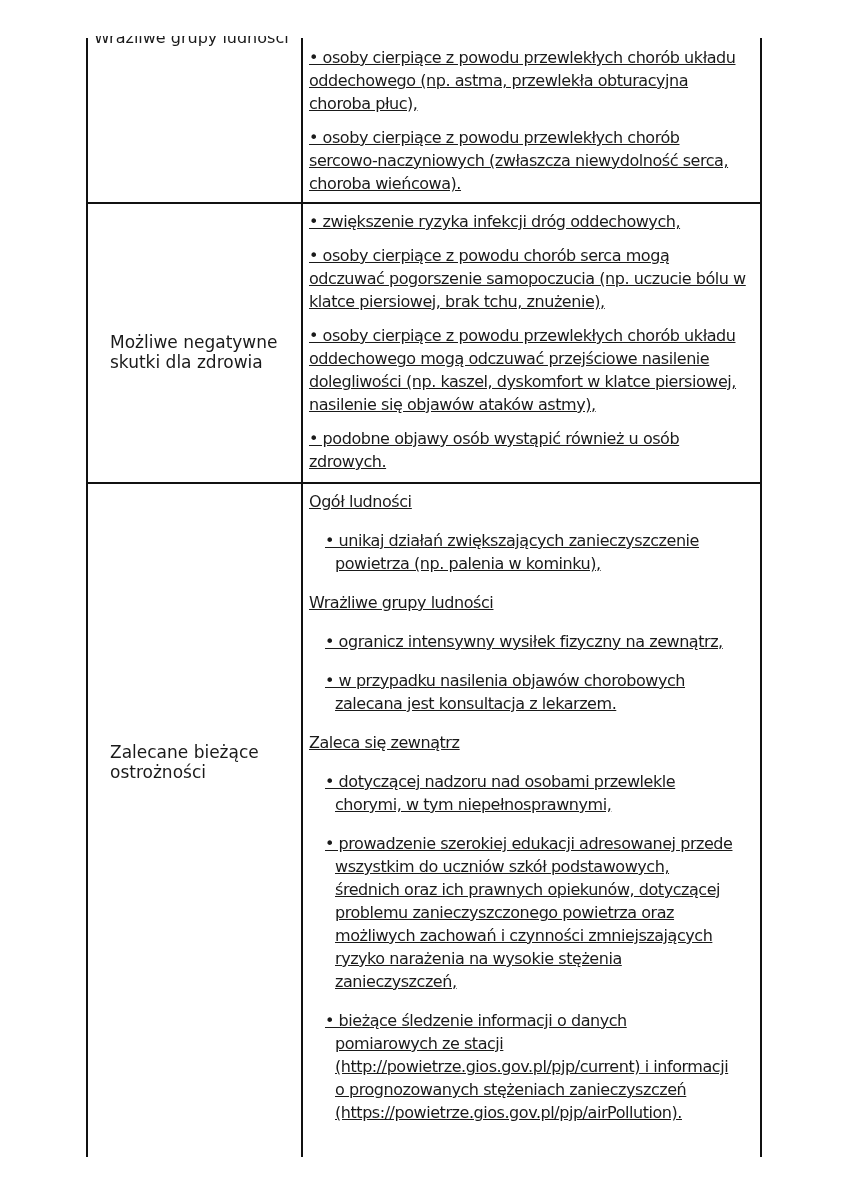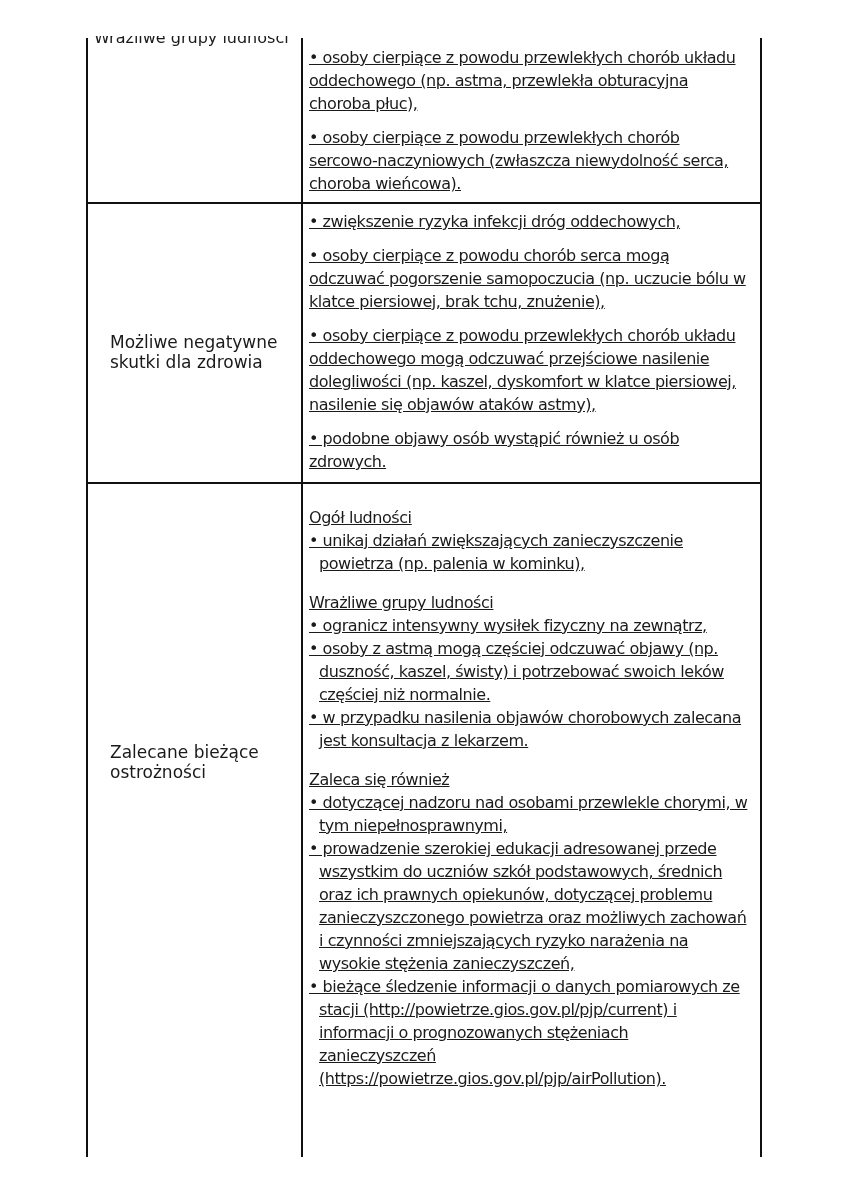--- a/index.html
+++ b/index.html
@@ -5,22 +5,22 @@
   html, body { margin: 0; padding: 0; background: #ffffff; }
   body { width: 848px; height: 1200px; position: relative; overflow: hidden;
          font-family: "DejaVu Sans", "Liberation Sans", sans-serif; color: #1a1a1a; }
   .table { position: absolute; left: 86px; top: 0; width: 676px; height: 1157px; }
   .vline { position: absolute; top: 38px; width: 2px; background: #111; }
   .hline { position: absolute; left: 0; height: 2px; background: #111; }
   .cell-label { position: absolute; left: 8px; width: 200px; font-size: 17px; line-height: 20px; margin-left: 16px; }
   .cell-content { position: absolute; left: 223px; width: 440px; font-size: 16px; line-height: 23px; letter-spacing: -0.45px; text-decoration: underline; }
   .para { margin: 0; }
   .gap { margin-top: 11px; }
-  .sub-heading { text-decoration: underline; margin-top: 16px; }
-  .li { padding-left: 10px; text-indent: -10px; margin: 0; }
+  .sub-heading { text-decoration: underline; }
+  .li { padding-left: 10px; text-indent: -10px; margin: 16px; }
   .clipped-label { position: absolute; left: 8px; top: 26px; font-size: 16px; line-height: 24px;
                    clip-path: inset(10px 0 0 0); }
 </style>
 </head>
 <body>
 
 <div class="table">
 
   <div class="vline" style="left:0; height:1119px;"></div>
   <div class="vline" style="left:215px; height:1119px;"></div>
@@ -43,22 +43,21 @@
     <p class="para gap">• podobne objawy osób wystąpić również u osób zdrowych.</p>
   </div>
 
   <div class="cell-label" style="top:742px; width:150px;">Zalecane bieżące ostrożności</div>
   <div class="cell-content" style="top:490px;">
     <p class="para sub-heading">Ogół ludności</p>
     <p class="li">• unikaj działań zwiększających zanieczyszczenie powietrza (np. palenia w kominku),</p>
 
     <p class="para sub-heading gap">Wrażliwe grupy ludności</p>
     <p class="li">• ogranicz intensywny wysiłek fizyczny na zewnątrz,</p>
-    <p class="li">• osoby z astmą mogą częściej odczuwać objawy (np. duszność, kaszel, świsty) i potrzebować swoich leków częściej niż normalnie.</p>
 
     <p class="li">• w przypadku nasilenia objawów chorobowych zalecana jest konsultacja z lekarzem.</p>
 
-    <p class="para sub-heading gap">Zaleca się również</p>
+    <p class="para sub-heading gap">Zaleca się zewnątrz</p>
     <p class="li">• dotyczącej nadzoru nad osobami przewlekle chorymi, w tym niepełnosprawnymi,</p>
     <p class="li">• prowadzenie szerokiej edukacji adresowanej przede wszystkim do uczniów szkół podstawowych, średnich oraz ich prawnych opiekunów, dotyczącej problemu zanieczyszczonego powietrza oraz możliwych zachowań i czynności zmniejszających ryzyko narażenia na wysokie stężenia zanieczyszczeń,</p>
     <p class="li">• bieżące śledzenie informacji o danych pomiarowych ze stacji (http://powietrze.gios.gov.pl/pjp/current) i informacji o prognozowanych stężeniach zanieczyszczeń (https://powietrze.gios.gov.pl/pjp/airPollution).</p>
   </div>
 </div>
 
 </body></html>

